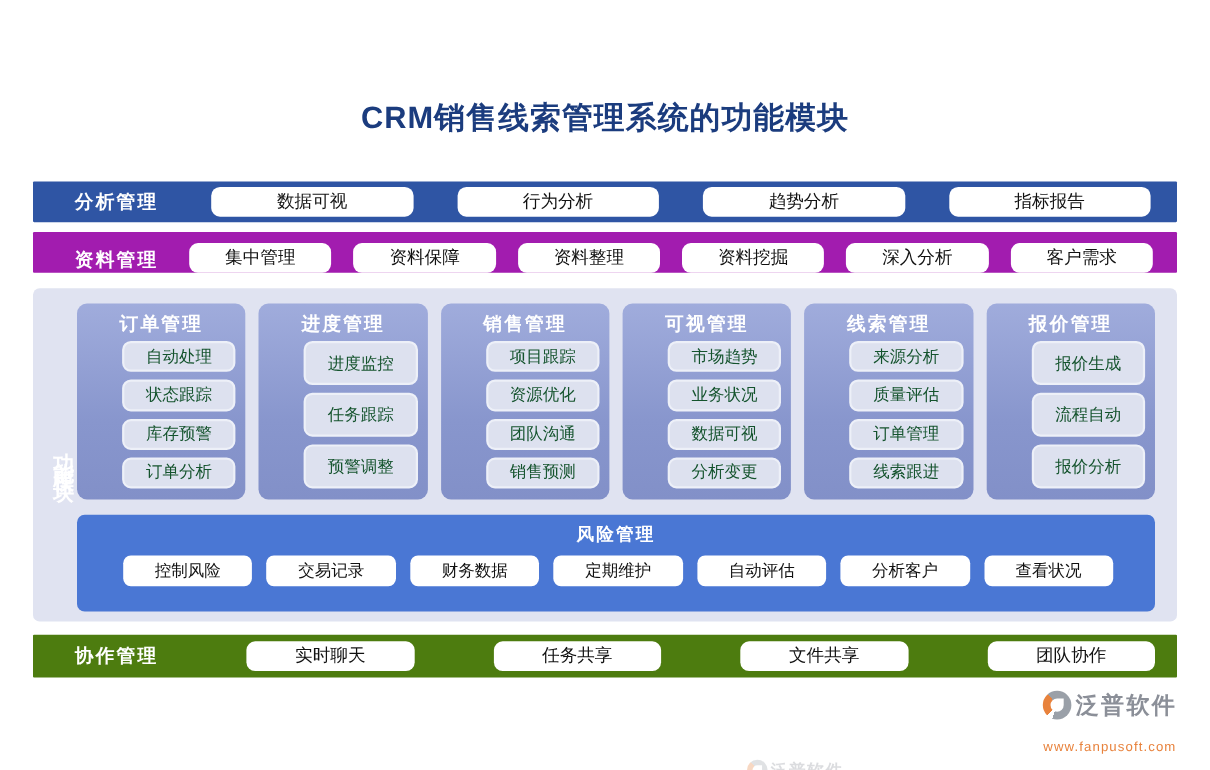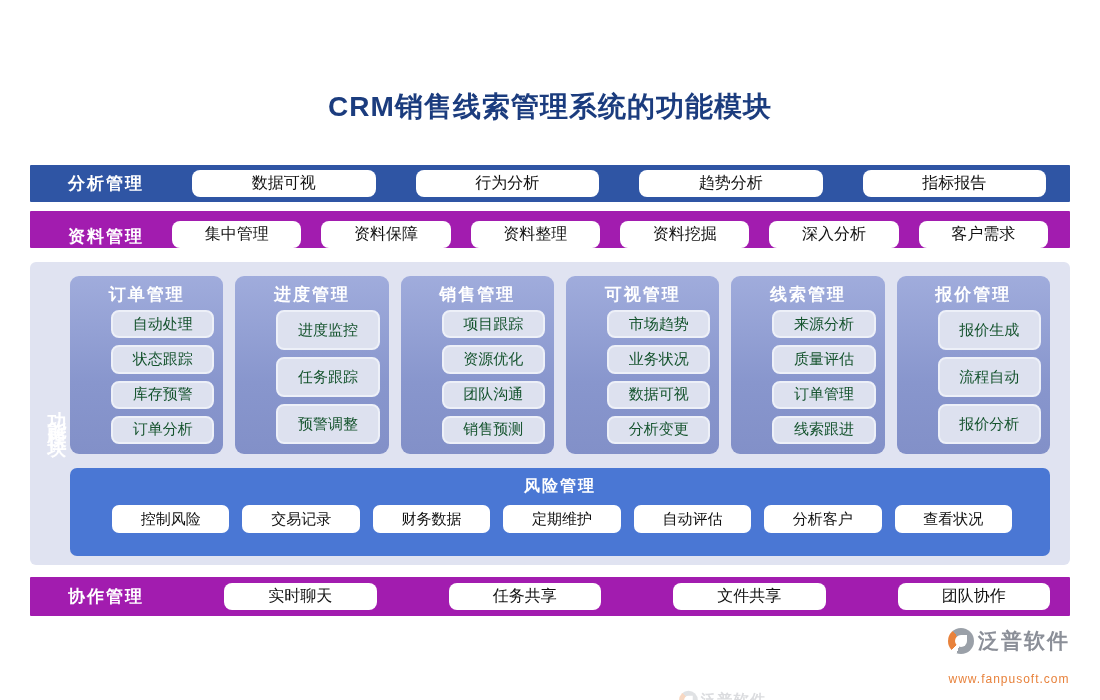--- a/index.html
+++ b/index.html
@@ -16,21 +16,21 @@
   .band { position: absolute; left: 30px; width: 1040px; display: flex; align-items: center; border-radius: 1px; }
   .band-label { font-size: 17px; font-weight: bold; color: #ffffff; white-space: nowrap; letter-spacing: 2px; }
   .pill {
     background: #ffffff; border-radius: 8px; height: 27px;
     display: flex; align-items: center; justify-content: center;
     font-size: 16px; color: #111111; flex: 1; cursor: pointer; white-space: nowrap;
   }
 
   .band-analysis { top: 165px; height: 37px; background: #2f55a4; padding: 0 24px 0 38px; gap: 40px; }
   .band-data     { top: 211px; height: 37px; background: #a21caf; padding: 0 22px 0 38px; gap: 20px; align-items: flex-end; }
-  .band-collab   { top: 577px; height: 39px; background: #a21caf; padding: 0 20px 0 38px; gap: 72px; text-align: center; }
+  .band-collab   { top: 577px; height: 39px; background: #4d7c0f; padding: 0 20px 0 38px; gap: 72px; text-align: center; }
   .band-analysis .band-label, .band-data .band-label, .band-collab .band-label { margin-right: 8px; }
 
   .panel {
     position: absolute; top: 262px; left: 30px; width: 1040px; height: 303px;
     background: #e0e3f1; border-radius: 6px;
   }
   .panel-label {
     position: absolute; left: 14px; top: 50%; transform: translateY(-52%);
     writing-mode: vertical-rl; text-orientation: upright;
     color: #ffffff; font-size: 19px; font-weight: bold; letter-spacing: 9px;

